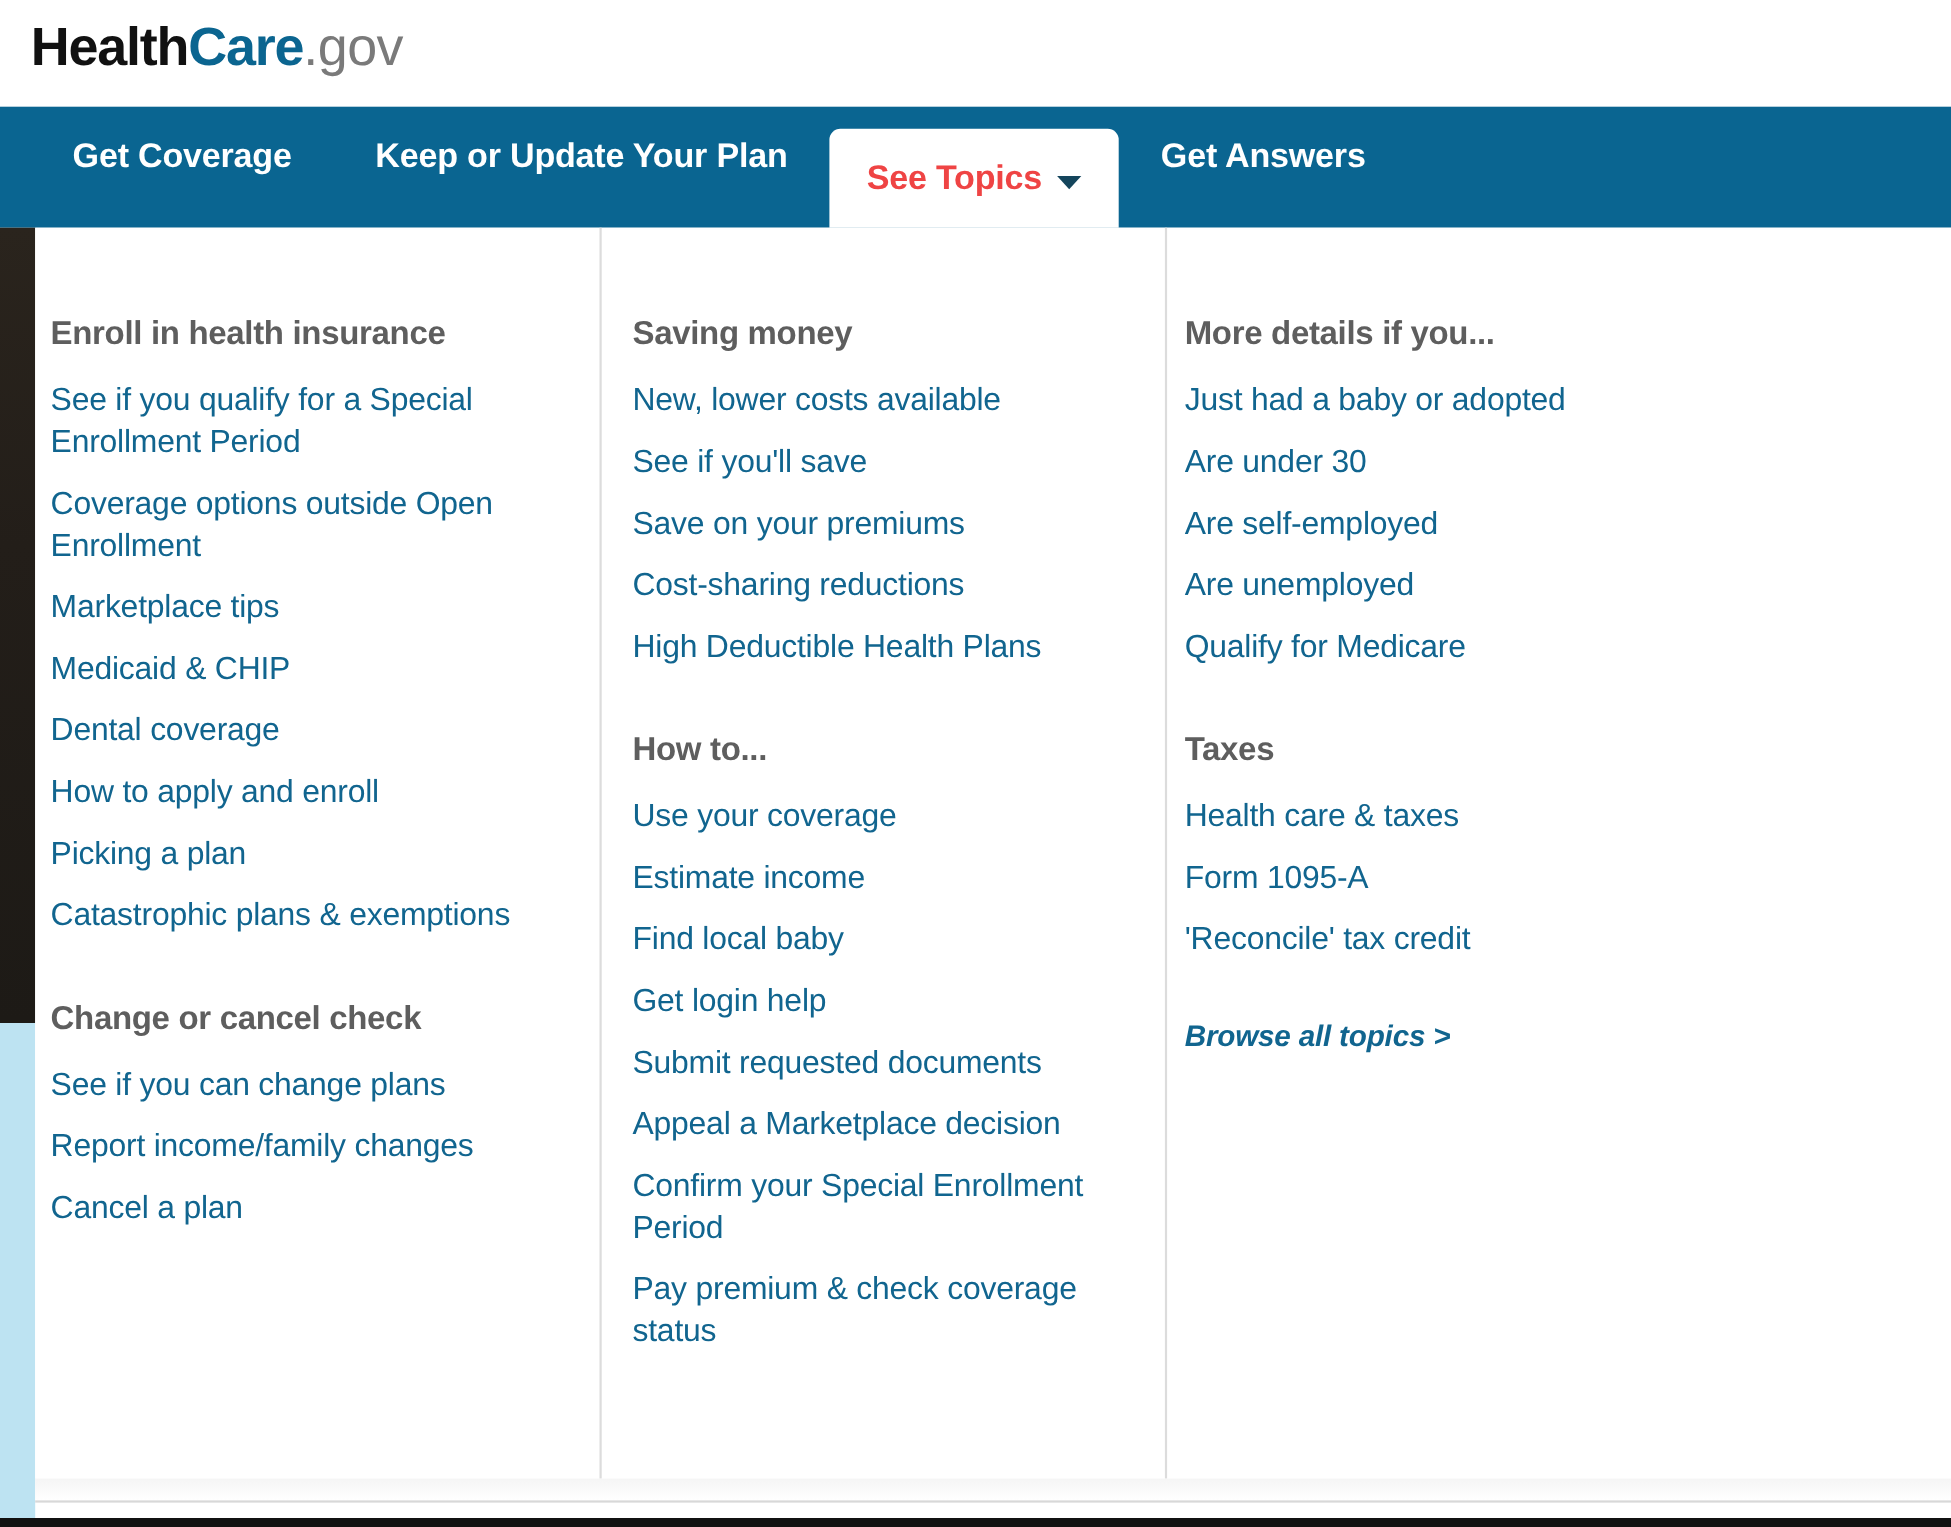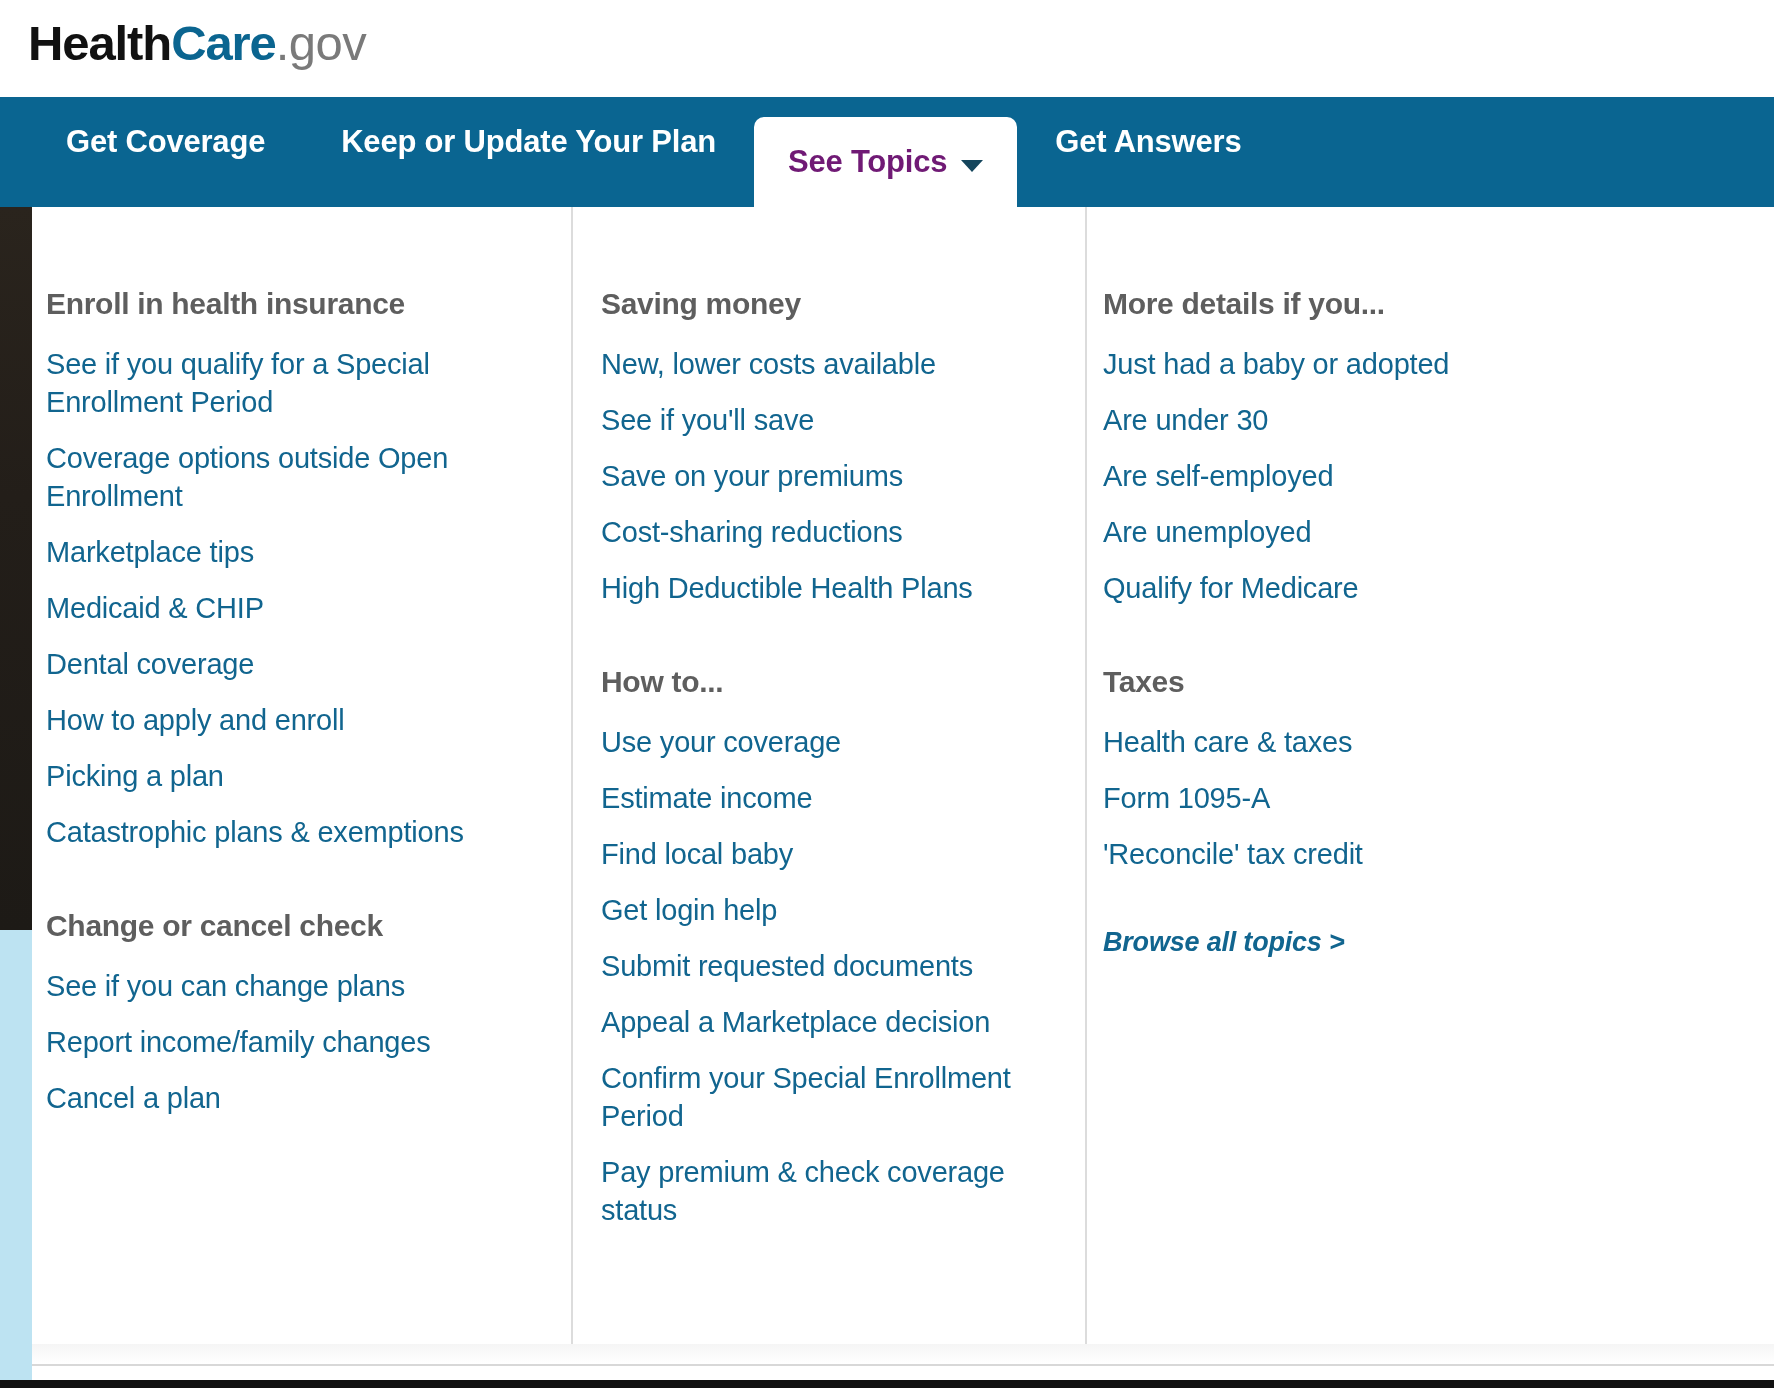--- a/index.html
+++ b/index.html
@@ -64,21 +64,21 @@
     color: #ffffff;
     padding: 0 38px;
     height: 120px;
     line-height: 110px;
     cursor: pointer;
     letter-spacing: -0.2px;
   }
   .nav-item.first { margin-left: 28px; }
   .nav-item.active {
     background: #ffffff;
-    color: #701a75;
+    color: #ef4444;
     border-radius: 10px 10px 0 0;
     height: 90px;
     line-height: 90px;
     margin-top: 20px;
     padding: 0 34px;
     position: relative;
     z-index: 4;
   }
   .caret {
     display: inline-block;
@@ -141,21 +141,21 @@
     left: 0; top: 0;
     width: 1742px;
     height: 1137px;
     display: flex;
   }
   .column {
     position: relative;
     padding: 78px 20px 0 14px;
   }
   .col-1 { width: 513px; }
-  .col-2 { width: 514px; border-left: 2px solid #dcdcdc; padding-left: 28px; margin-left: 26px; }
+  .col-2 { width: 514px; border-left: 2px solid #dcdcdc; padding-left: 28px; }
   .col-3 { width: 520px; border-left: 2px solid #dcdcdc; padding-left: 16px; }
 
   .group { margin-bottom: 10px; }
   .group-heading {
     font-size: 30px;
     font-weight: bold;
     color: #5e5e5e;
     letter-spacing: -0.3px;
     margin-bottom: 22px;
     line-height: 38px;

